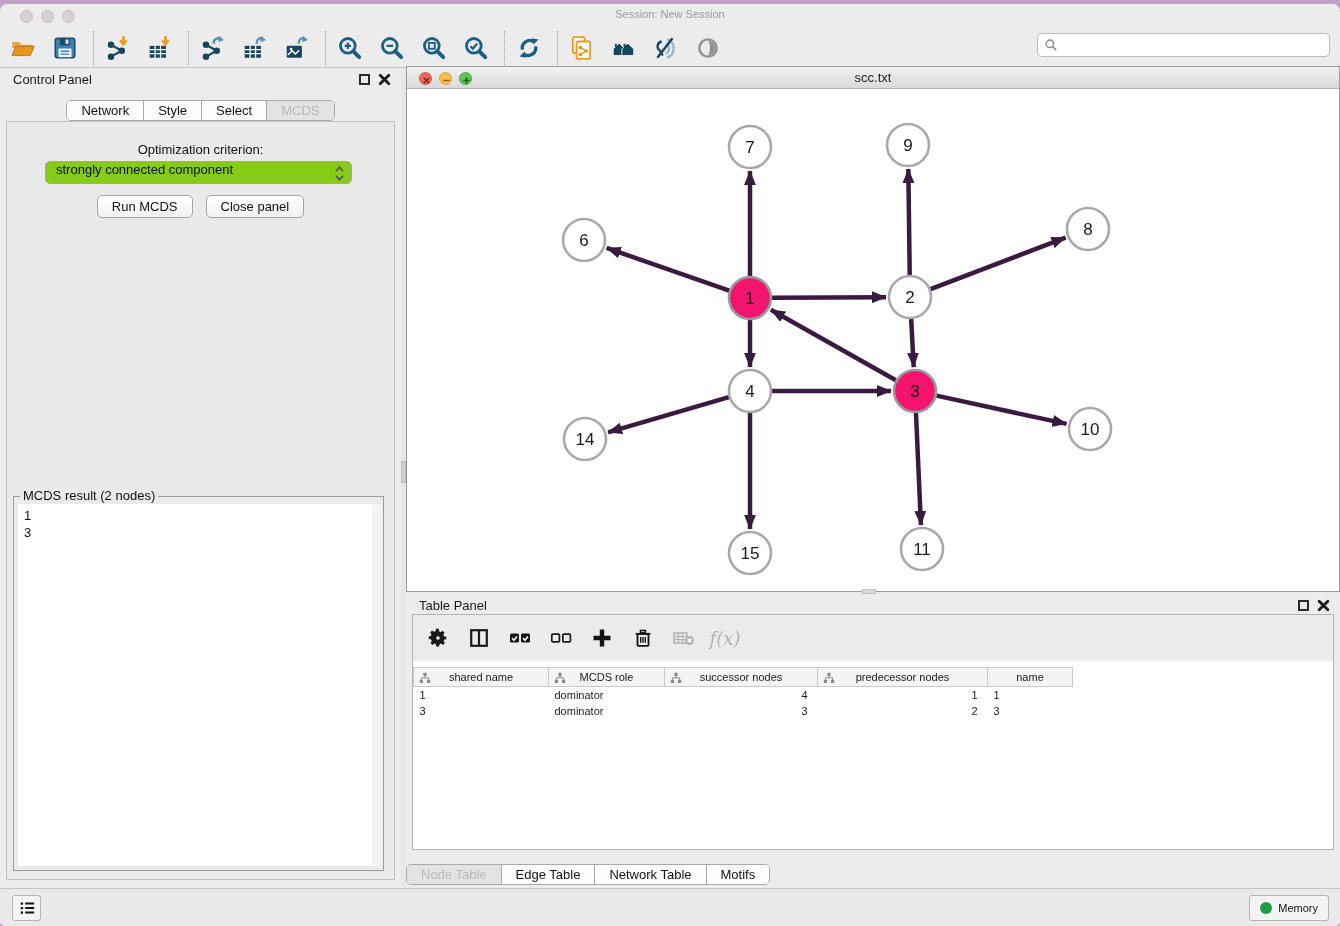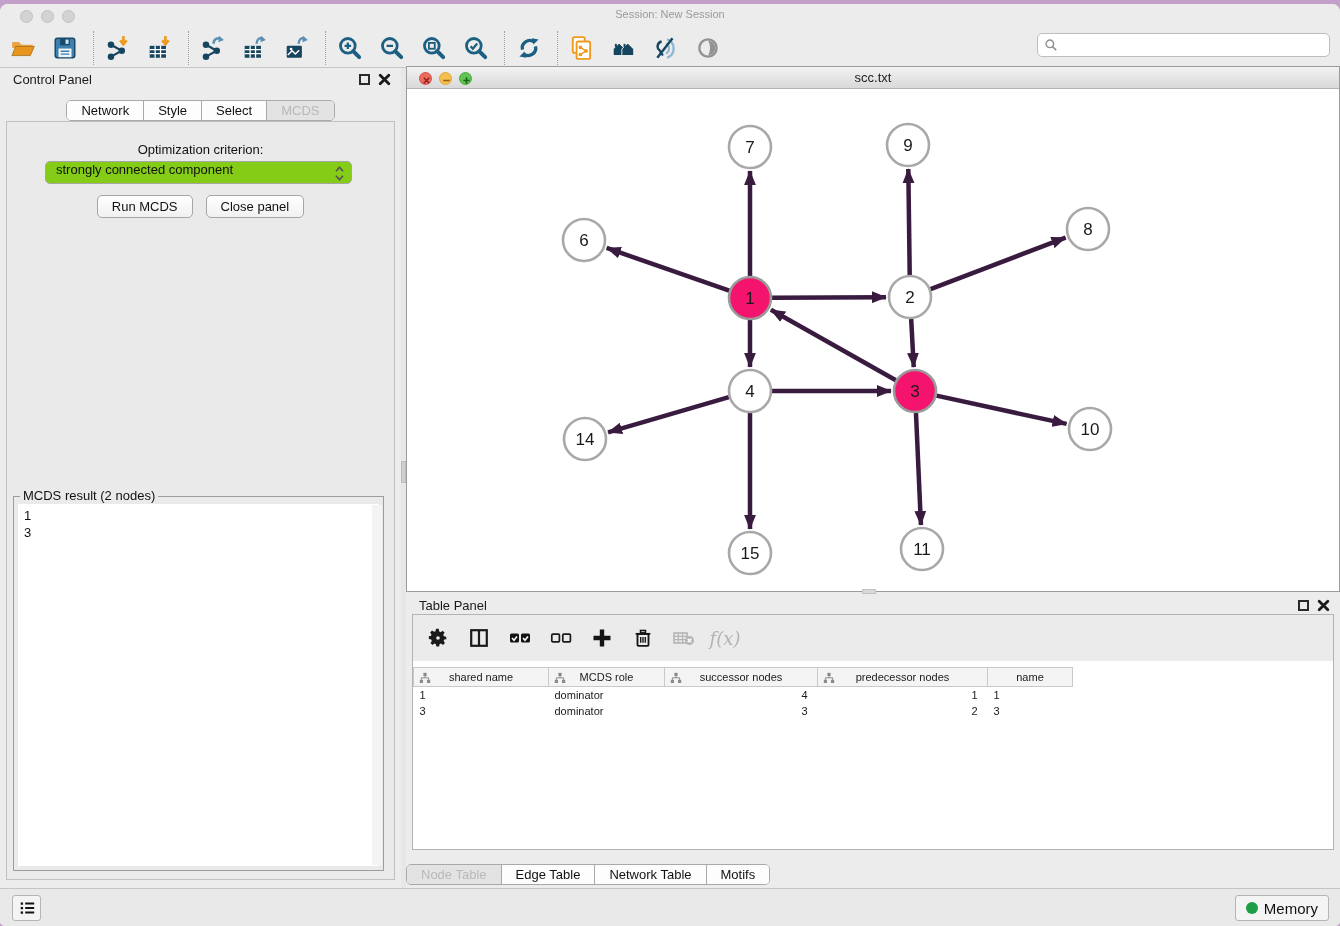--- a/index.html
+++ b/index.html
@@ -85,21 +85,21 @@
   #node-table td.num { text-align:right; padding-right:10px; }
   #tp-tabs { position:absolute; left:0; right:0; bottom:3px; display:flex; justify-content:flex-start; }
 
   
   #status-bar { position:absolute; left:0; right:0; bottom:0; height:38px; background:#e9e9e9;
     border-top:1px solid #c4c4c4; }
   #list-button { position:absolute; left:12px; top:6px; width:29px; height:26px; background:#f4f4f4;
     border:1px solid #b5b5b5; border-radius:3px; display:flex; align-items:center; justify-content:center; }
   #memory-button { position:absolute; right:11px; top:6px; height:26px; background:#f4f4f4;
     border:1px solid #b5b5b5; border-radius:3px; display:flex; align-items:center; gap:6px;
-    padding:0 10px; font-size:15px; color:#111; }
+    padding:0 10px; font-size:11px; color:#111; }
   #memory-button .dot { width:12px; height:12px; border-radius:50%; background:#1d9e45; }
 
   .float-ic { width:11px; height:11px; border:2px solid #2a2a2a; display:inline-block; }
 </style>
 </head>
 <body>
 
 <div id="app-window">
 
   <div id="titlebar">

